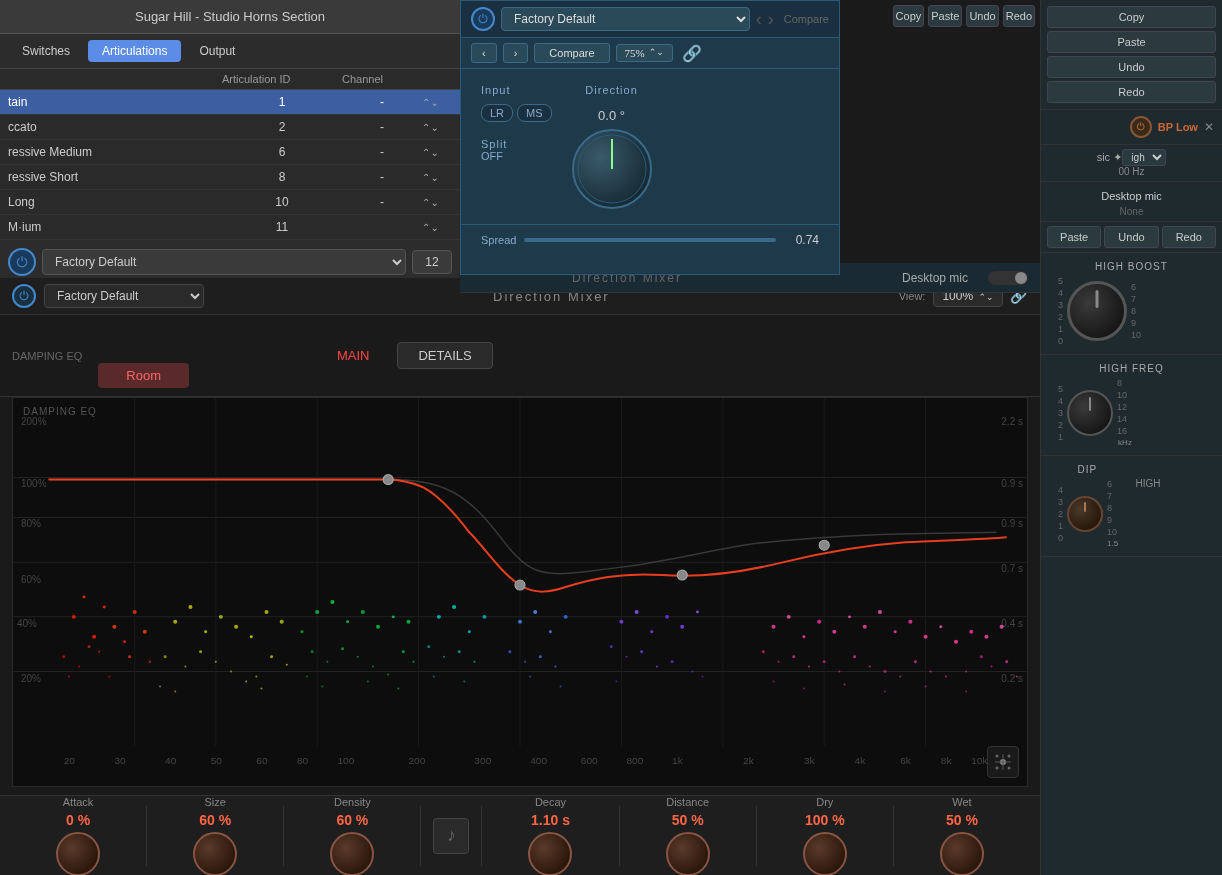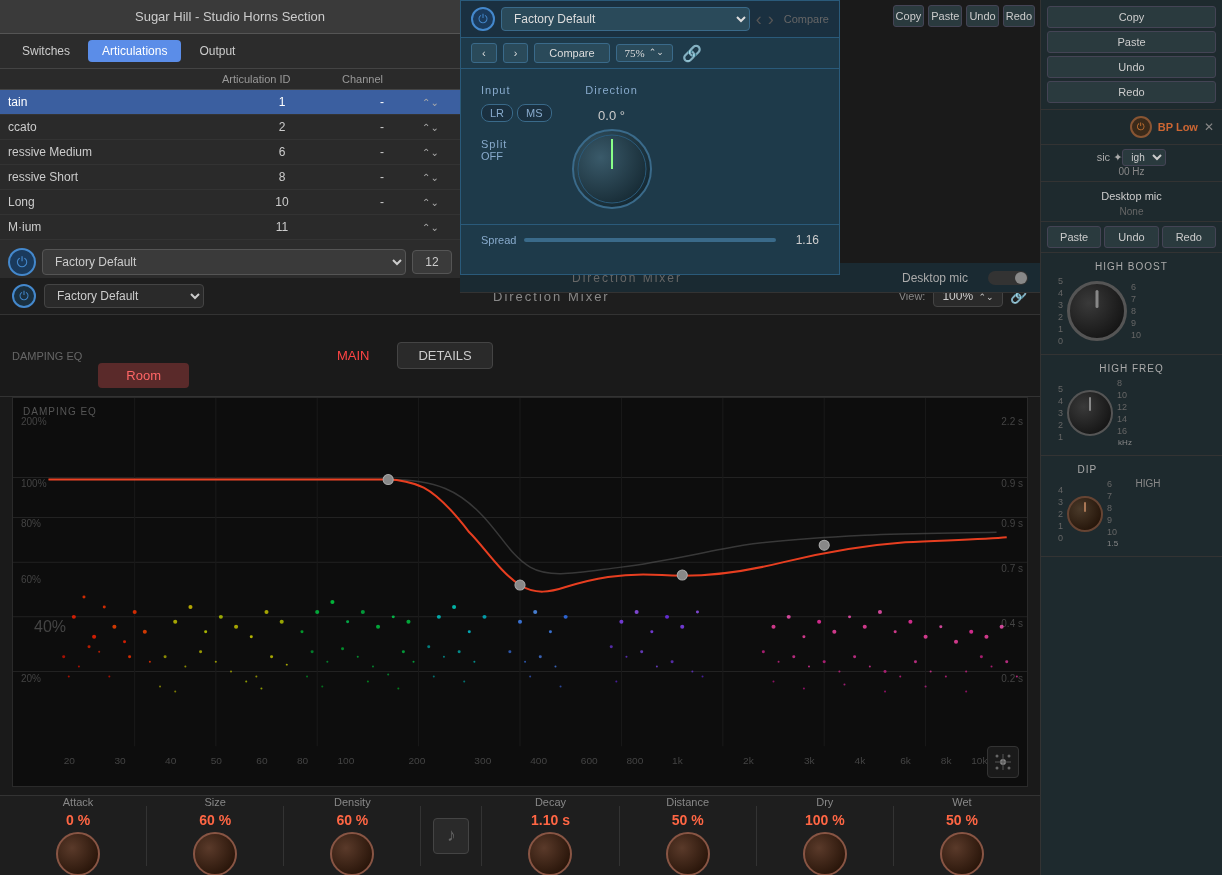--- a/index.html
+++ b/index.html
@@ -868,21 +868,21 @@
         <svg width="76" height="76" viewBox="0 0 76 76">
           <circle cx="38" cy="38" r="34" fill="none" stroke="#2a5a7a" stroke-width="1"></circle>
           <line x1="38" y1="38" x2="38" y2="8" stroke="#88ff88" stroke-width="2"></line>
         </svg>
       </div>
     </div>
   </div>
   <div class="spread-row" style="background:#1e3a4a;border-top:1px solid #2a5a7a;padding:8px 20px;display:flex;align-items:center;gap:8px;">
     <span class="spread-label">Spread</span>
     <div style="flex:1;height:4px;background:#3a6a8a;border-radius:2px;"></div>
-    <span class="spread-value">1.16</span>
+    <span class="spread-value">0.74</span>
   </div>
 
   <div style="position:absolute;top:0;right:-200px;display:flex;gap:4px;padding:4px;">
     <button class="r-btn">Copy</button>
     <button class="r-btn">Paste</button>
     <button class="r-btn">Undo</button>
     <button class="r-btn">Redo</button>
   </div>
 </div>
 
@@ -918,21 +918,21 @@
   </div>
 
   <div id="eq-area" style="position:relative;height:390px;background:#0d0d0d;margin:0 12px 0 12px;border:1px solid #2a2a2a;overflow:hidden;">
 
     <span class="eq-label" style="position:absolute;left:10px;top:8px;font-size:10px;color:#555;letter-spacing:1px;z-index:2;">DAMPING EQ</span>
 
     <span class="y-label" style="position:absolute;left:8px;top:18px;font-size:10px;color:#444;">200%</span>
     <span class="y-label" style="position:absolute;left:8px;top:80px;font-size:10px;color:#444;">100%</span>
     <span class="y-label" style="position:absolute;left:8px;top:120px;font-size:10px;color:#444;">80%</span>
     <span class="y-label" style="position:absolute;left:8px;top:176px;font-size:10px;color:#444;">60%</span>
-    <span class="y-label" style="position:absolute;left:21px;top:220px;font-size:16px;color:#444;">40%</span>
+    <span class="y-label" style="position:absolute;left:4px;top:220px;font-size:10px;color:#444;">40%</span>
     <span class="y-label" style="position:absolute;left:8px;top:275px;font-size:10px;color:#444;">20%</span>
 
     <span class="t-label" style="position:absolute;right:4px;top:18px;font-size:10px;color:#444;">2.2 s</span>
     <span class="t-label" style="position:absolute;right:4px;top:80px;font-size:10px;color:#444;">0.9 s</span>
     <span class="t-label" style="position:absolute;right:4px;top:120px;font-size:10px;color:#444;">0.9 s</span>
     <span class="t-label" style="position:absolute;right:4px;top:165px;font-size:10px;color:#444;">0.7 s</span>
     <span class="t-label" style="position:absolute;right:4px;top:220px;font-size:10px;color:#444;">0.4 s</span>
     <span class="t-label" style="position:absolute;right:4px;top:275px;font-size:10px;color:#444;">0.2 s</span>
 
     <svg id="eq-svg" viewBox="0 0 1000 390" preserveAspectRatio="none">

